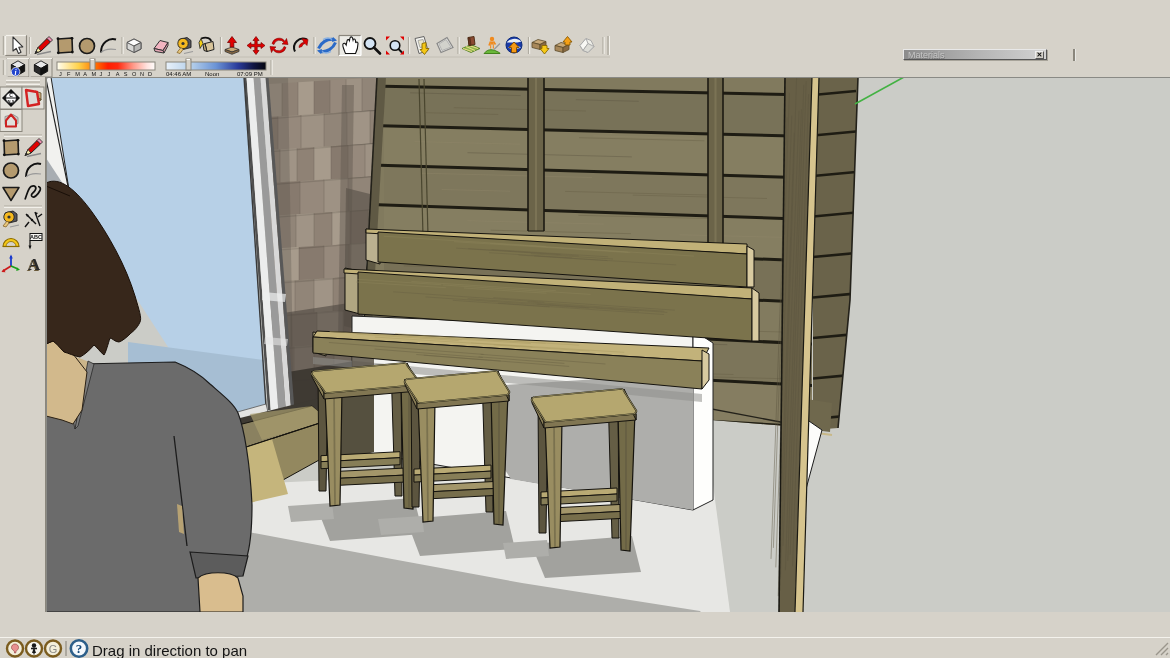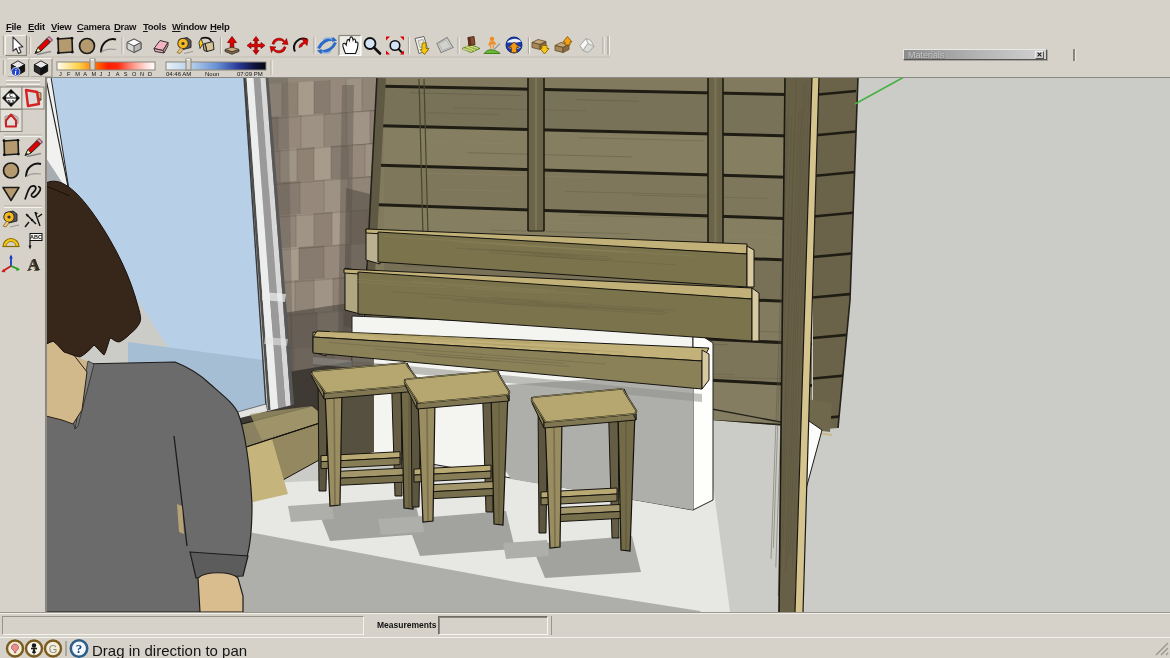--- a/index.html
+++ b/index.html
@@ -20,30 +20,20 @@
 #mpanel1{position:absolute;left:2px;top:3px;width:362px;height:19px;border:1px solid #b8b4aa;border-left-color:#98948a;border-top-color:#98948a;border-right-color:#f4f2ec;border-bottom-color:#f4f2ec}
 #mlabel{position:absolute;left:377px;top:7px;font-size:8.5px;font-weight:bold;color:#111}
 #minput{position:absolute;left:438px;top:3px;width:110px;height:19px;background:#d6d2c9;border:1px solid #6f6b63;border-right-color:#f8f6f0;border-bottom-color:#f8f6f0;box-shadow:inset 1px 1px 0 #8a867e}
 #msep2{position:absolute;left:551px;top:3px;width:1px;height:19px;background:#98948a}
 #statusbar{position:absolute;left:0;top:637px;width:1170px;height:21px;background:#d6d2c9;border-top:1px solid #f4f2ec}
 #stext{position:absolute;left:92px;top:4px;font-size:15px;color:#141414}
 #grip{position:absolute;right:1px;bottom:2px;width:14px;height:14px}
 </style></head>
 <body>
 <div id="win">
-<div id="menubar">
-<span style="left:6px"><u>F</u>ile</span>
-<span style="left:28px"><u>E</u>dit</span>
-<span style="left:51px"><u>V</u>iew</span>
-<span style="left:77px"><u>C</u>amera</span>
-<span style="left:114px"><u>D</u>raw</span>
-<span style="left:143px"><u>T</u>ools</span>
-<span style="left:172px"><u>W</u>indow</span>
-<span style="left:210px"><u>H</u>elp</span>
-</div>
 <svg id="toolbars" width="1170" height="43" viewBox="0 34 1170 43" style="position:absolute;left:0;top:34px">
 <rect x="0" y="34" width="1170" height="43" fill="#d6d2c9"></rect>
 <line x1="3.5" y1="36" x2="3.5" y2="55" stroke="#b0aca2" stroke-width="1.5"></line>
 <line x1="5" y1="36" x2="5" y2="55" stroke="#f2f0ea" stroke-width="1"></line>
 <rect x="5.5" y="35.5" width="21" height="20" fill="#d6d2c9" stroke="#fff" stroke-width="1"></rect>
 <rect x="5.5" y="35.5" width="21" height="20" fill="none" stroke="#8a867c" stroke-width="1"></rect>
 <line x1="5.5" y1="35.5" x2="26.5" y2="35.5" stroke="#f4f2ec" stroke-width="1.2"></line>
 <line x1="5.5" y1="35.5" x2="5.5" y2="55.5" stroke="#f4f2ec" stroke-width="1.2"></line>
 <line x1="5.5" y1="55.5" x2="26.5" y2="55.5" stroke="#8a867c" stroke-width="1.2"></line>
 <line x1="26.5" y1="35.5" x2="26.5" y2="55.5" stroke="#8a867c" stroke-width="1.2"></line>
@@ -774,27 +764,20 @@
 <polygon points="190.0,552.0 248.0,556.0 243.0,576.0 196.0,578.0" fill="#5c5c5c" stroke="#1c1c1c" stroke-width="1.2"></polygon>
 <path d="M198,578 C206,571 230,571 238,578 L243,596 L243,612 L200,612 Z" fill="#d9bd8e" stroke="#1c1c1c" stroke-width="1.2"></path>
 <line x1="46.0" y1="77.5" x2="1170.0" y2="77.5" stroke="#8a8a85" stroke-width="1"></line>
 <line x1="46.5" y1="77.0" x2="46.5" y2="612.0" stroke="#8a8a85" stroke-width="1"></line>
 </svg>
 <div id="mats">
       <div class="mt">Materials</div>
       <div class="mx">✕</div>
     </div>
 <div id="matstick"></div>
-<div id="measure">
-      <div class="hl"></div>
-      <div id="mpanel1"></div>
-      <div id="mlabel">Measurements</div>
-      <div id="minput"></div>
-      <div id="msep2"></div>
-    </div>
 <div id="statusbar">
       <div style="position:absolute;left:2px;top:0;width:110px;height:21px">
         <svg id="statusicons" width="110" height="21" viewBox="0 0 110 21" style="position:absolute;left:0;top:0">
 <circle cx="13" cy="10.5" r="8" fill="#f3eeda" stroke="#7b5c1e" stroke-width="2.4"></circle>
 <path d="M13,6 C15.2,6 16.5,7.8 16.5,9.5 C16.5,11.5 14.8,12.2 14,13.5 L13.6,15 L12.6,15 L12.4,13.5 C11.5,12.2 9.5,11.5 9.5,9.5 C9.5,7.8 10.8,6 13,6 Z" fill="#e89090" stroke="#a05050" stroke-width="0.8"></path>
 <circle cx="32" cy="10.5" r="8" fill="#f8f6ee" stroke="#7b5c1e" stroke-width="2.4"></circle>
 <circle cx="32" cy="7.5" r="2.2" fill="#1a1a1a"></circle>
 <path d="M32,9 L30,15 L31.4,15 L31.4,16.5 L32.6,16.5 L32.6,15 L34,15 Z" fill="#1a1a1a"></path>
 <line x1="29" y1="10.5" x2="35" y2="10.5" stroke="#1a1a1a" stroke-width="1.6"></line>
 <circle cx="51" cy="10.5" r="8" fill="#f3eeda" stroke="#7b5c1e" stroke-width="2.4"></circle>

